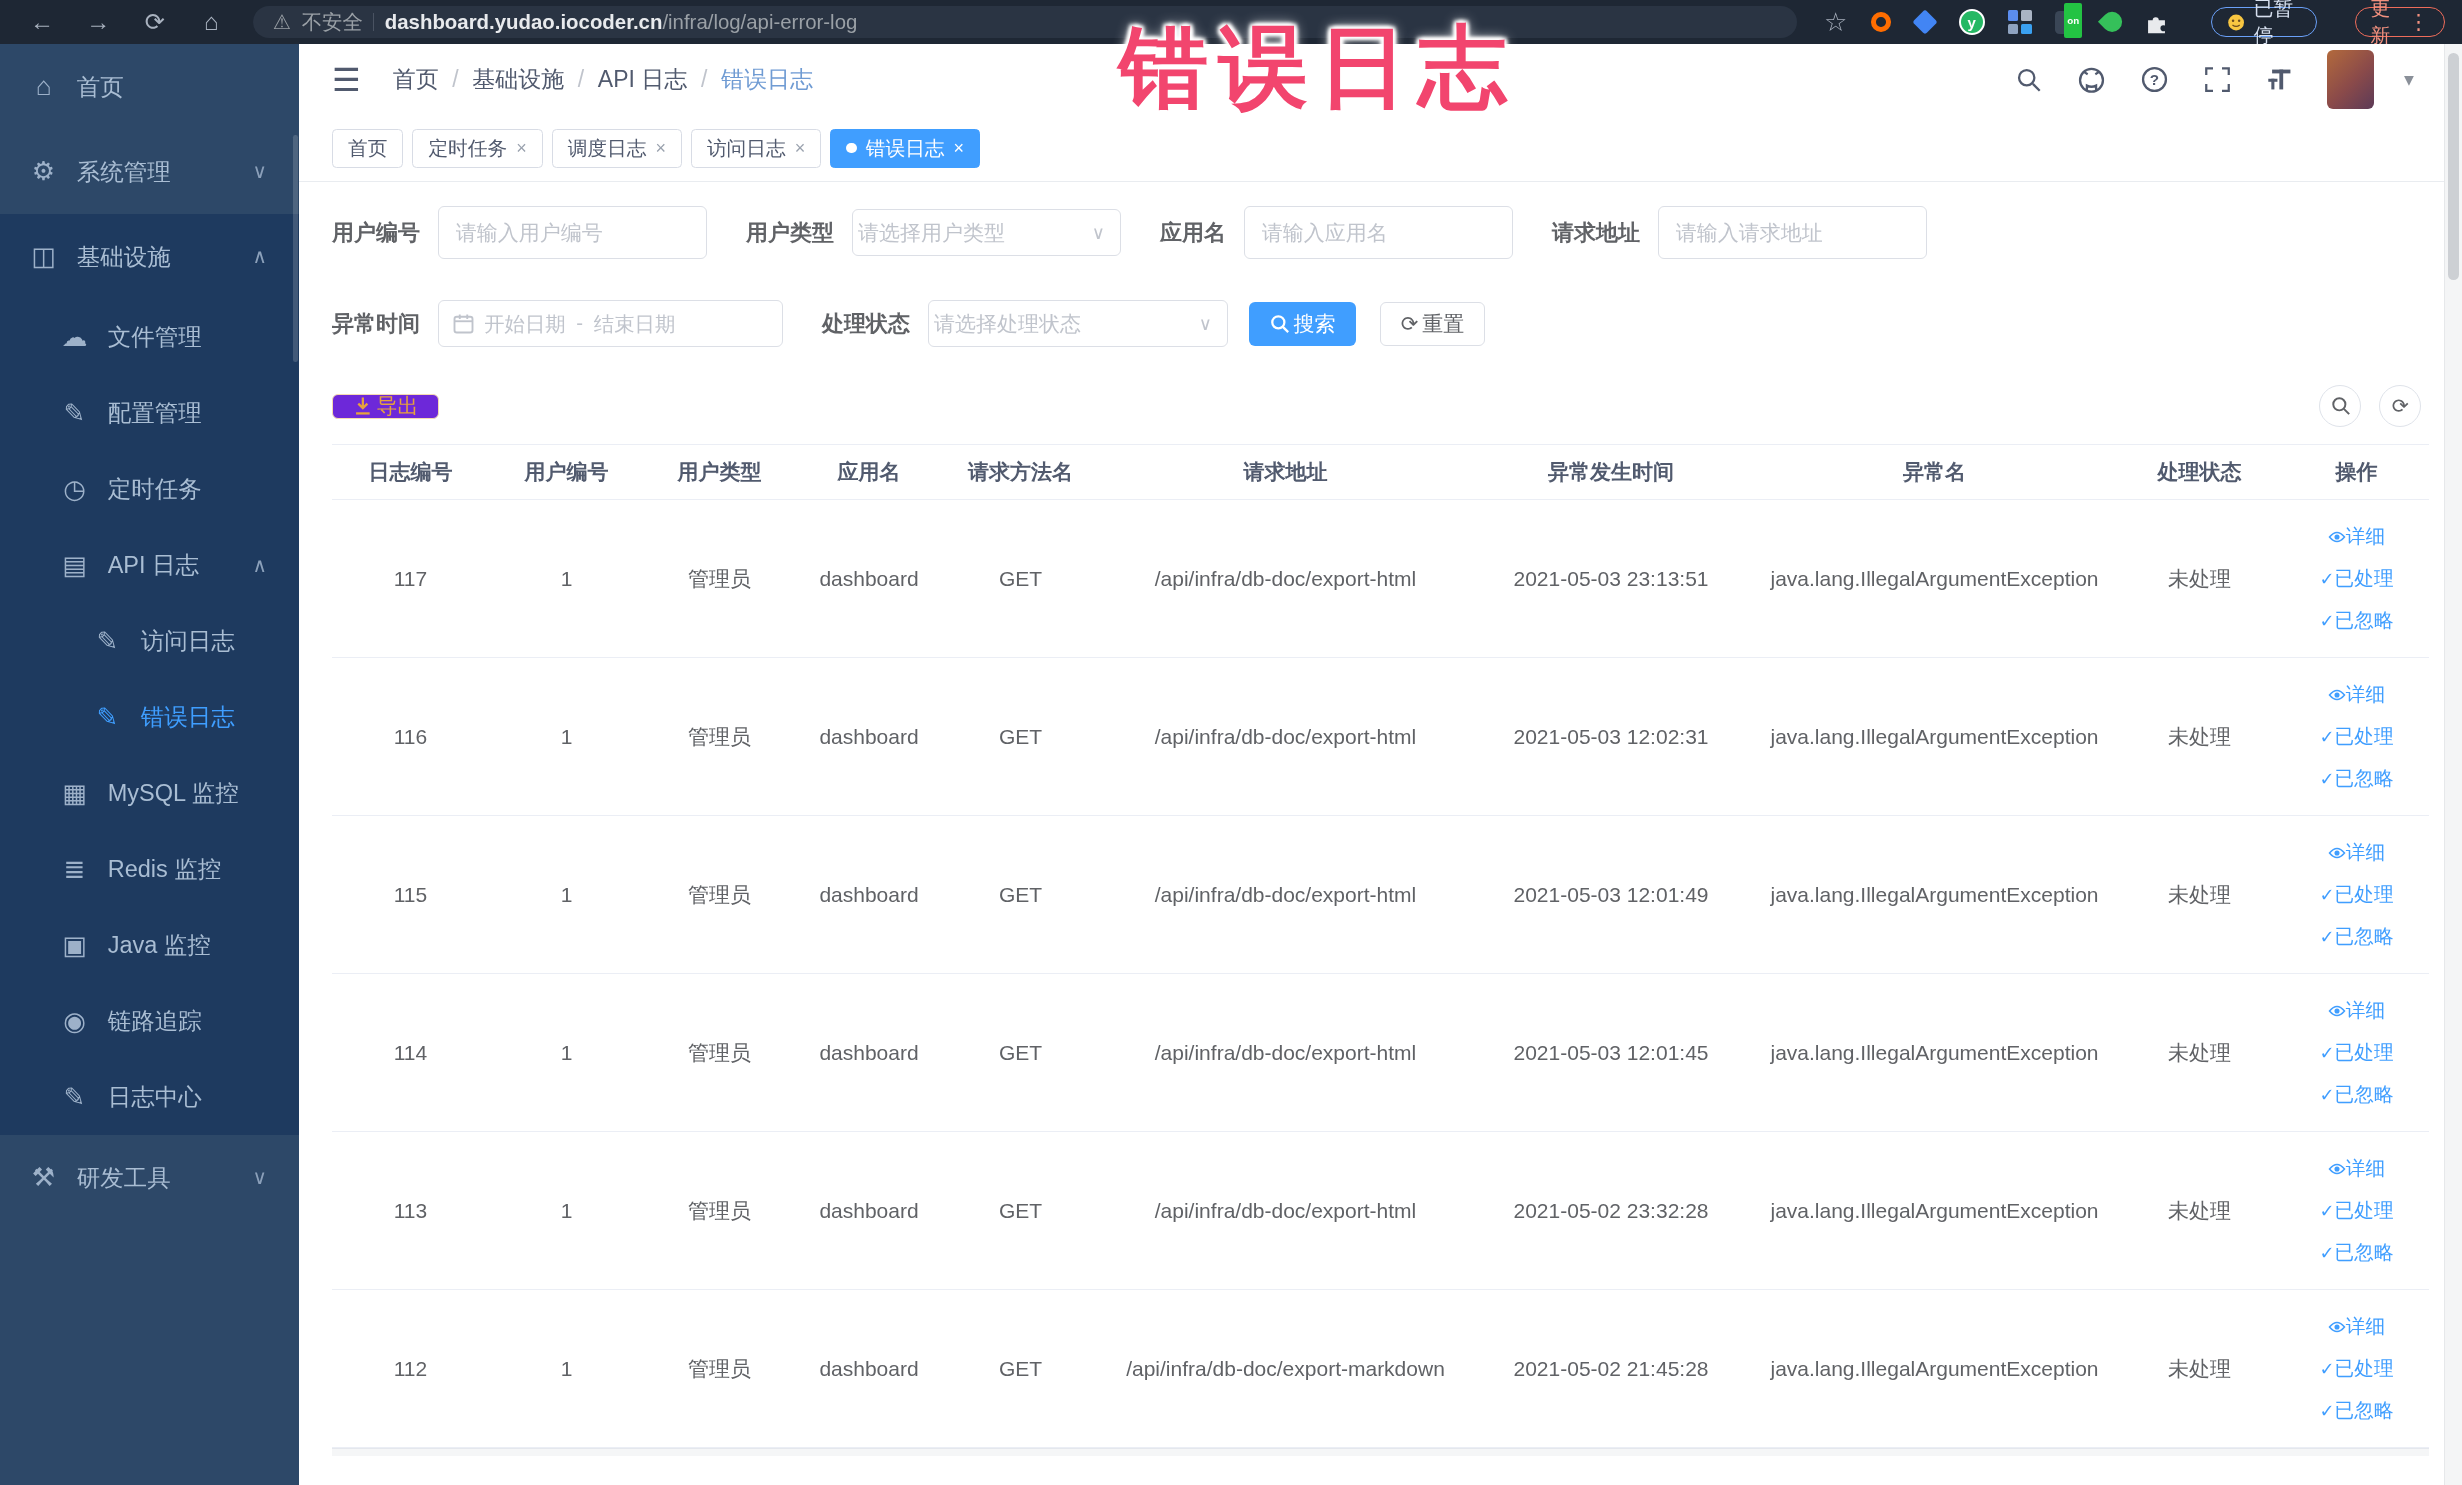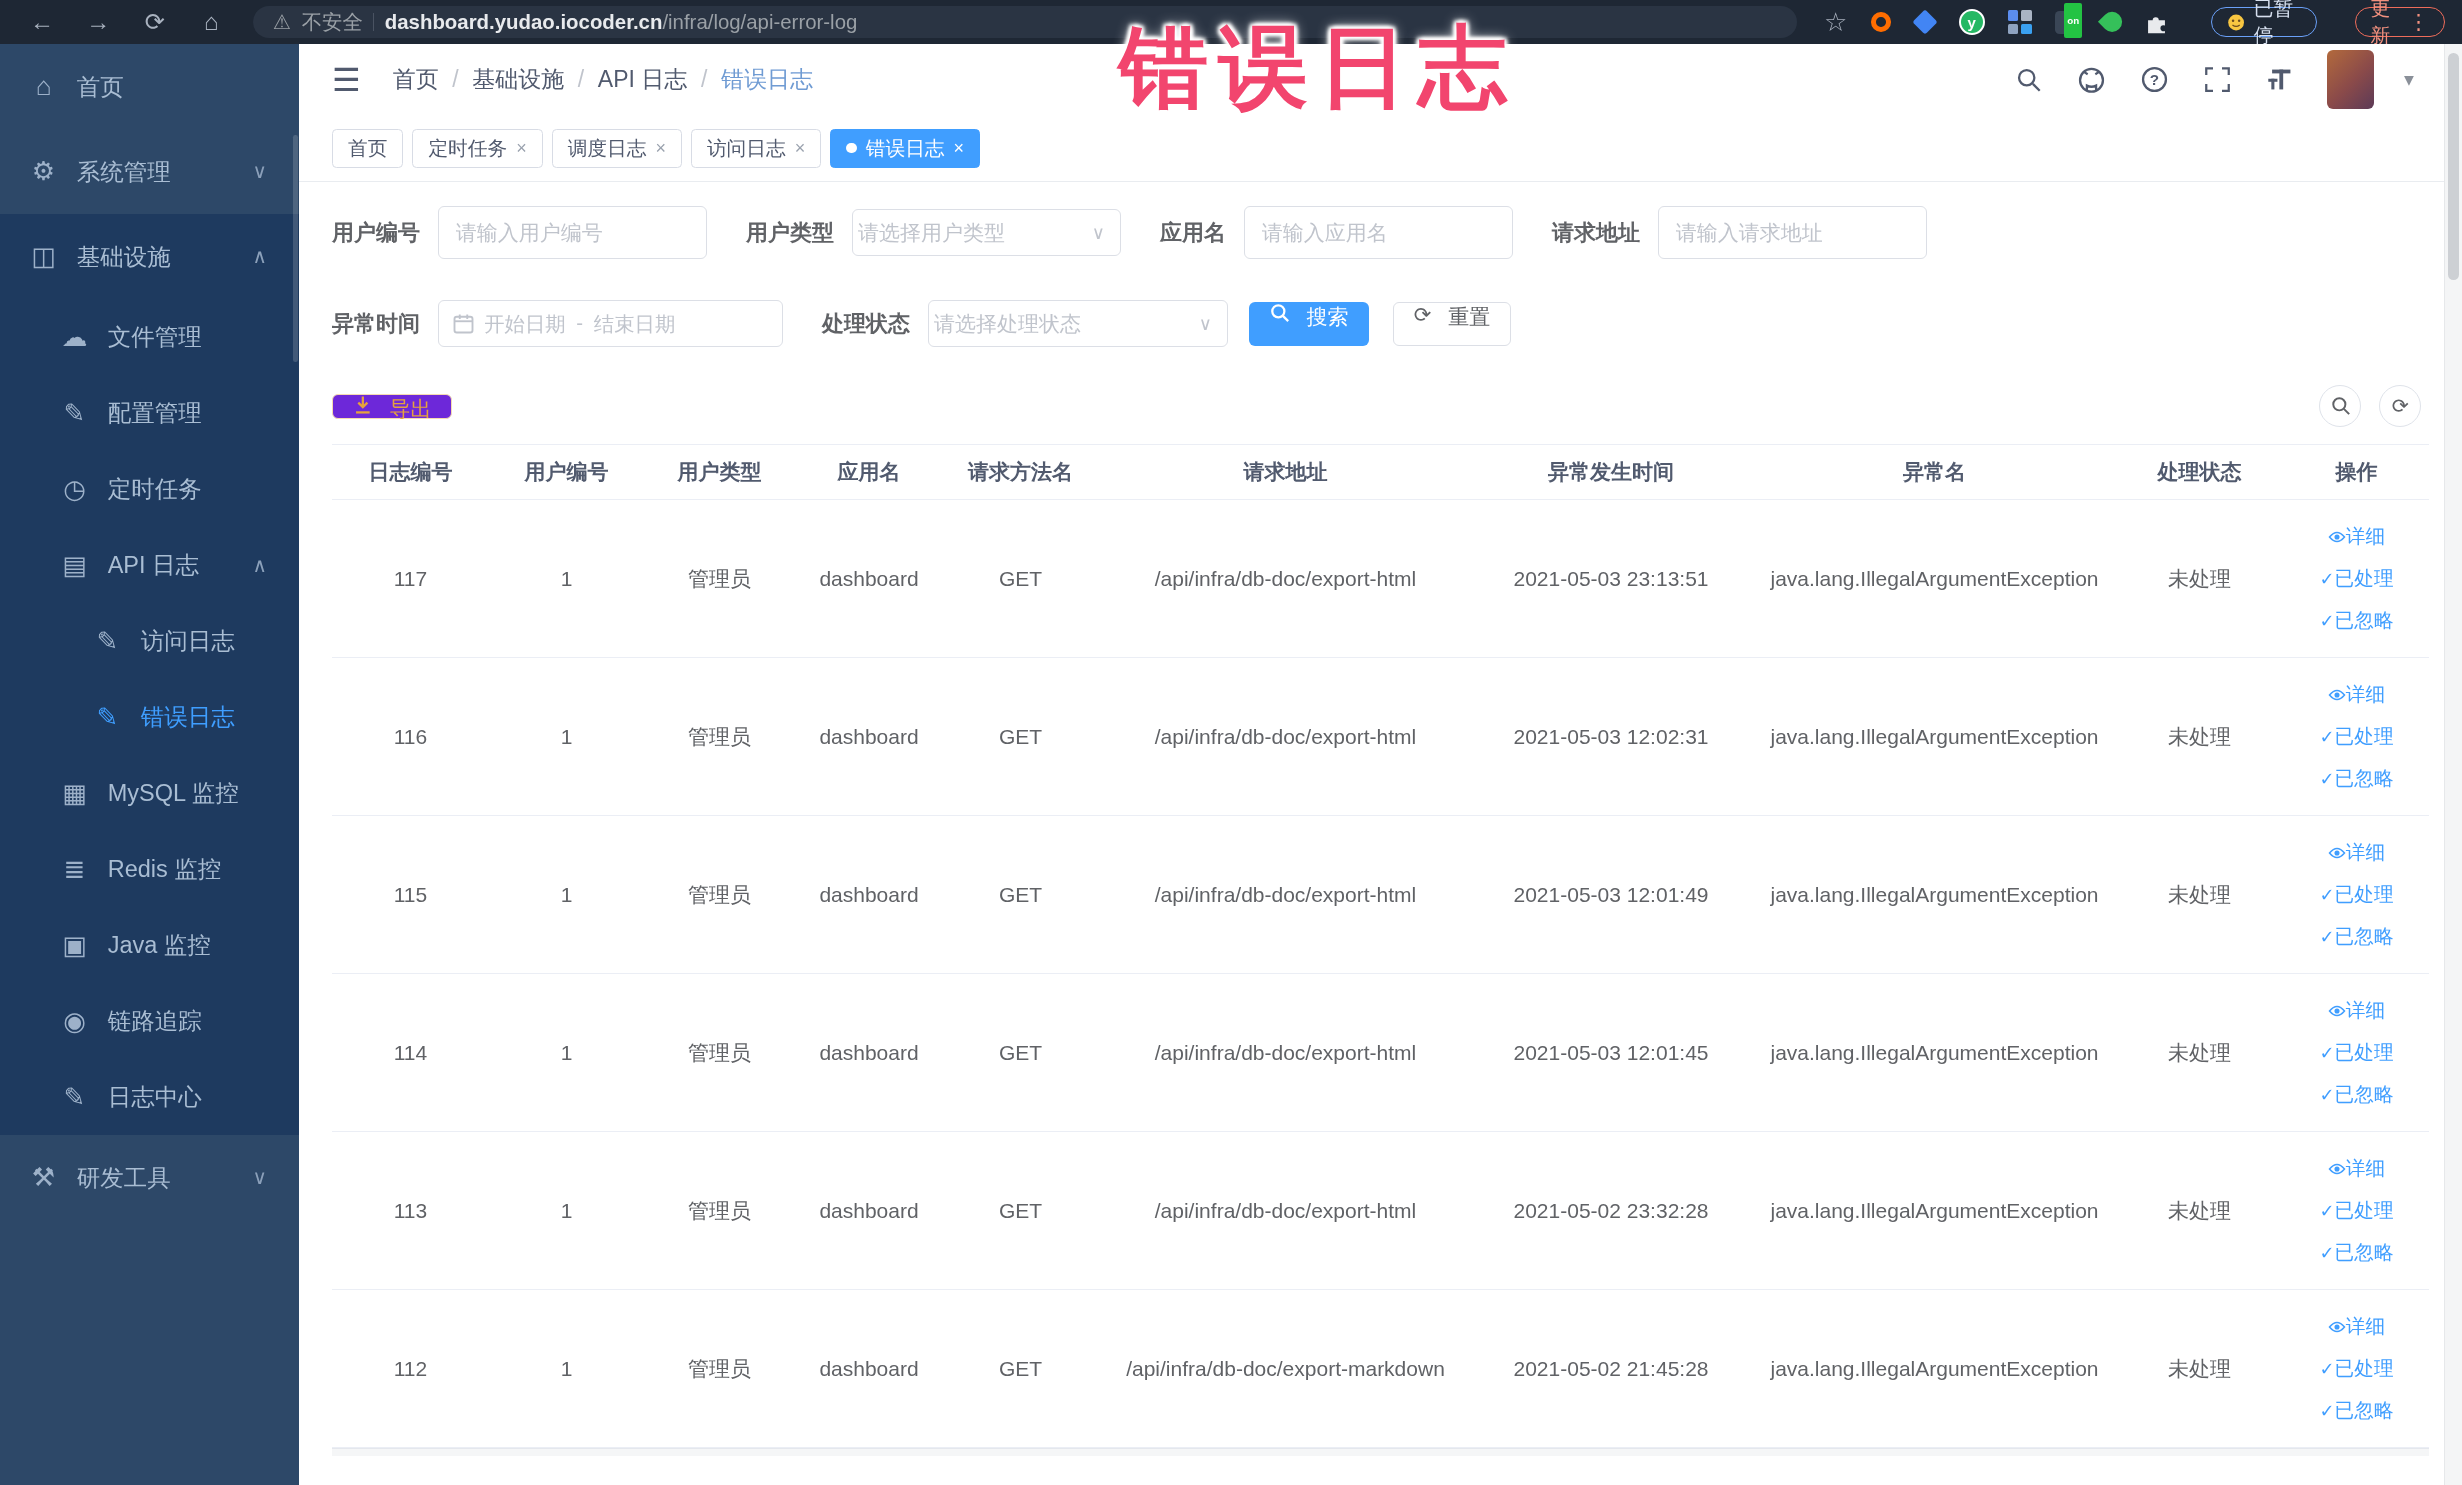--- a/index.html
+++ b/index.html
@@ -73,21 +73,21 @@
   .filter-row{display:flex;align-items:center;}
   .fr1{margin-top:27px;height:47px;}
   .fr2{margin-top:44px;height:47px;}
   .f-label{font-size:22px;font-weight:bold;color:#606266;margin-right:18px;white-space:nowrap;}
   .f-input{width:269px;height:53px;border:1.5px solid #dcdfe6;border-radius:6px;padding:0 16.7px;font-size:21px;color:#606266;outline:none;}
   .f-input::placeholder{color:#c0c4cc;}
   .f-select{position:relative;width:269px;height:47px;border:1.5px solid #dcdfe6;border-radius:6px;display:flex;align-items:center;padding:0 5px;color:#c0c4cc;font-size:21px;}
   .f-select .sel-arrow{position:absolute;right:15px;color:#c0c4cc;font-size:18px;}
   .f-range{width:345px;height:47px;border:1.5px solid #dcdfe6;border-radius:6px;display:flex;align-items:center;padding:0 13.6px;gap:10.6px;color:#c0c4cc;font-size:20.4px;}
   .gap{margin-right:39px;}
-  .btn{display:flex;align-items:flex-start;gap:17px;border-radius:6px;font-size:21px;height:44px;padding:0 19.7px;cursor:pointer;border:1.5px solid transparent;white-space:nowrap;}
+  .btn{display:flex;align-items:center;gap:4px;border-radius:6px;font-size:21px;height:44px;padding:0 19.7px;cursor:pointer;border:1.5px solid transparent;white-space:nowrap;}
   .btn-search{background:#409eff;color:#fff;margin-left:21px;}
   .btn-reset{background:#fff;color:#606266;border-color:#dcdfe6;margin-left:24px;}
   .btn-export{background:#6d28d9;color:#e6a23c;border-color:#f5dab1;height:25px;}
   .action-row{margin-top:38px;display:flex;align-items:center;justify-content:space-between;}
   .circle-btns{display:flex;gap:18px;margin-right:7.6px;}
   .cbtn{width:42px;height:42px;border-radius:50%;border:1.5px solid #dfe3ea;color:#606266;display:flex;align-items:center;justify-content:center;font-size:20.4px;background:#fff;}
 
   .table{margin-top:17px;border-top:0.8px solid #ebeef5;}
   .grid{display:grid;grid-template-columns:157px 155px 151px 148px 155px 375px 276px 371px 159px 155px;}
   .thead{height:55px;align-items:center;border-bottom:0.8px solid #ebeef5;}

